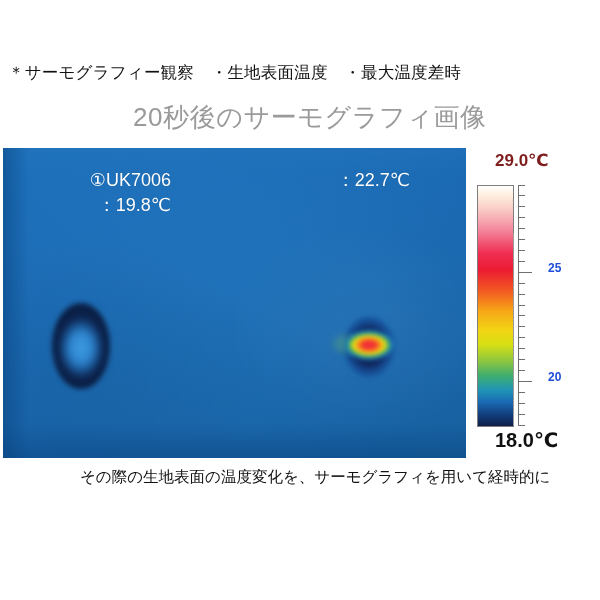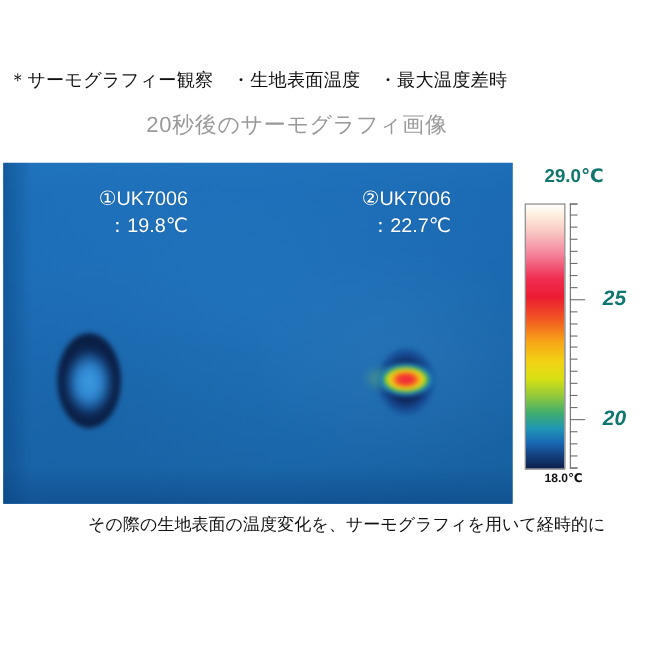--- a/index.html
+++ b/index.html
@@ -14,21 +14,21 @@
   .page{position:absolute;left:0;top:0;width:600px;height:600px;}
 
   
   .hdr-note{
     position:absolute;left:8px;top:62px;
     font-size:16.5px;color:#111;white-space:nowrap;
     letter-spacing:.2px;
   }
   .hdr-title{
     position:absolute;left:133px;top:100px;
-    font-size:20px;color:#9a9a9a;white-space:nowrap;
+    font-size:26px;color:#9a9a9a;white-space:nowrap;
     letter-spacing:.6px;
   }
 
   
   .thermo{
     position:absolute;left:3px;top:148px;
     width:463px;height:310px;
     background:#1a6ab5;
     overflow:hidden;
   }
@@ -86,25 +86,25 @@
   }
   .blob-hot-spill{
     left:330px;top:333px;width:26px;height:22px;
     background:radial-gradient(ellipse at 70% 50%, rgba(120,200,90,.55), rgba(30,140,190,0) 75%);
     filter:blur(3px);
   }
 
   
   .scale-top{
     position:absolute;left:495px;top:150px;
-    font-size:17px;color:#0f766e;font-weight:bold;white-space:nowrap;
+    font-size:17px;color:#7f1d1d;font-weight:bold;white-space:nowrap;
   }
   .scale-bot{
     position:absolute;left:495px;top:428px;
-    font-size:11px;color:#111;font-weight:bold;white-space:nowrap;
+    font-size:20px;color:#111;font-weight:bold;white-space:nowrap;
   }
   .scale-bar{
     position:absolute;left:477px;top:185px;width:35px;height:240px;
     border:1px solid #7e7e7e;
     background:linear-gradient(180deg,
       #ffffff 0%,
       #fdeede 4%,
       #f9c9c4 10%,
       #f48aa0 18%,
       #ef2e52 28%,
@@ -123,22 +123,22 @@
   .scale-axis{
     position:absolute;left:518px;top:185px;width:1px;height:240px;background:#6f6f6f;
   }
   .scale-axis2{
     position:absolute;left:513px;top:233px;width:1px;height:192px;background:#9a9a9a;
   }
   .tick{position:absolute;left:518px;height:1px;background:#6f6f6f;}
   .tick.sm{width:7px;}
   .tick.lg{width:14px;}
   .tick-lbl{
-    position:absolute;left:548px;font-size:19px;color:#0f766e;font-weight:bold;
-    transform:translateY(-11px);white-space:nowrap;font-style:italic;
+    position:absolute;left:548px;font-size:12px;color:#1d4ed8;font-weight:bold;
+    transform:translateY(-11px);white-space:nowrap;
   }
   .cap-top,.cap-bot{position:absolute;left:518px;width:7px;height:1px;background:#6f6f6f;}
 
   
   .caption{
     position:absolute;left:2px;top:466px;width:596px;
     font-size:15.5px;line-height:25px;color:#111;
   }
   .caption .ln2,.caption .ln3{display:block;padding-left:78px;font-family:Liberation Mono, monospace;}
   .caption .ln1{display:block;}
@@ -162,21 +162,20 @@
   <div class="blob blob-hot-ring"></div>
   <div class="blob blob-hot-spill"></div>
   <div class="blob blob-hot-core"></div>
 
   <div class="lbl lbl-1">
     <span class="l1">①UK7006</span>
     <span class="l3">：19.8℃</span>
   </div>
 
   <div class="lbl lbl-2">
-    <span class="l1">②UK7006</span>
     <span class="l3">：22.7℃</span>
   </div>
 
   <div class="scale-top">29.0℃</div>
   <div class="scale-bar"></div>
   <div class="scale-bot">18.0℃</div>
 
   <div class="scale-axis"></div>
   <div class="scale-axis2"></div>
   <div id="ticks">

